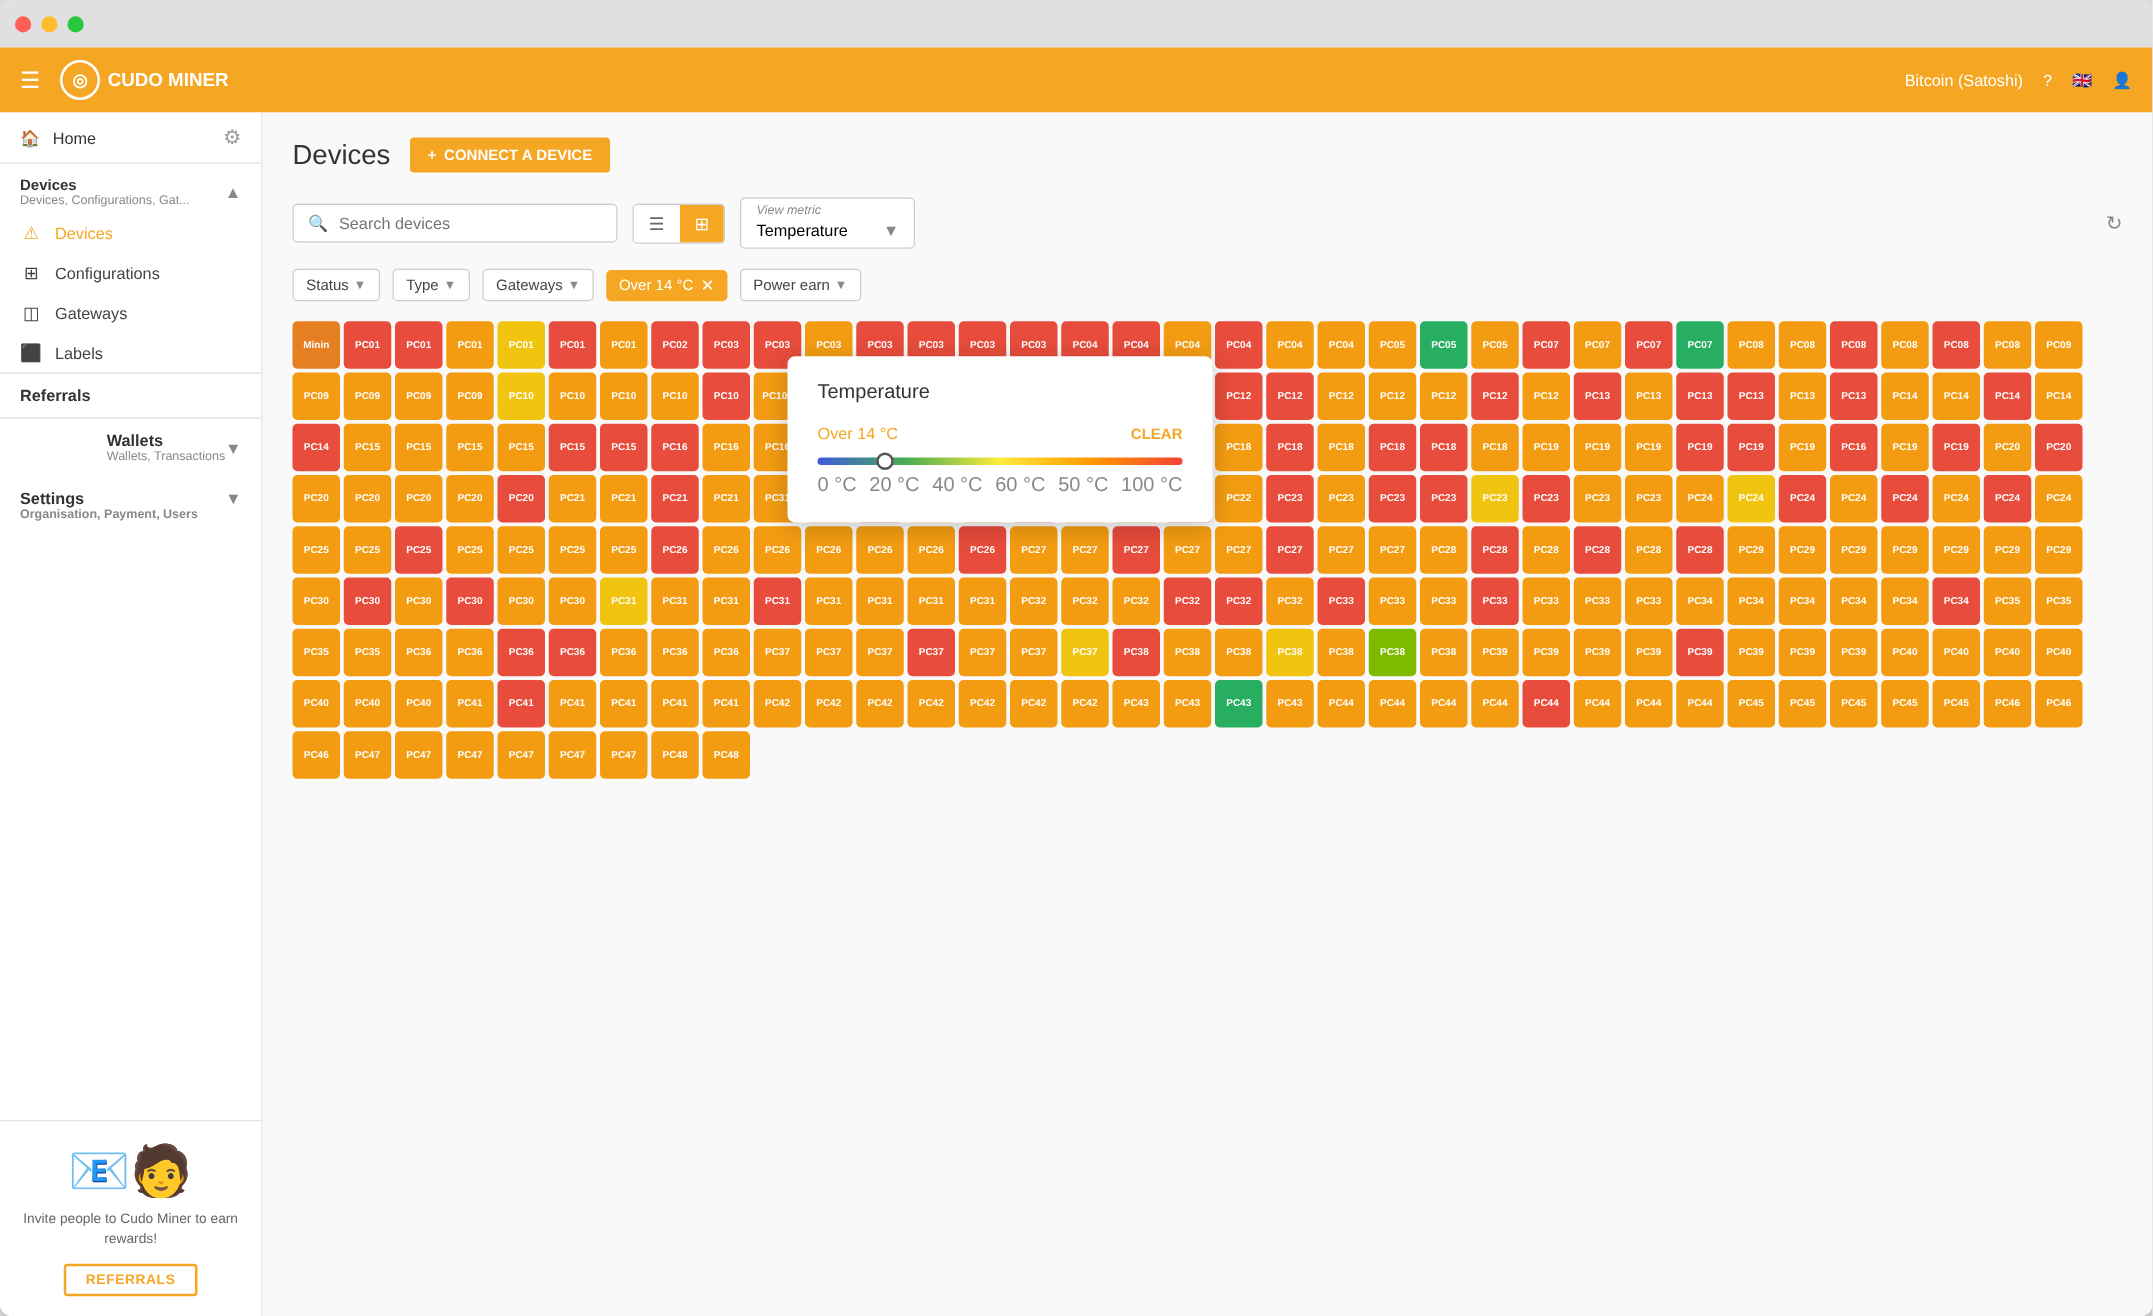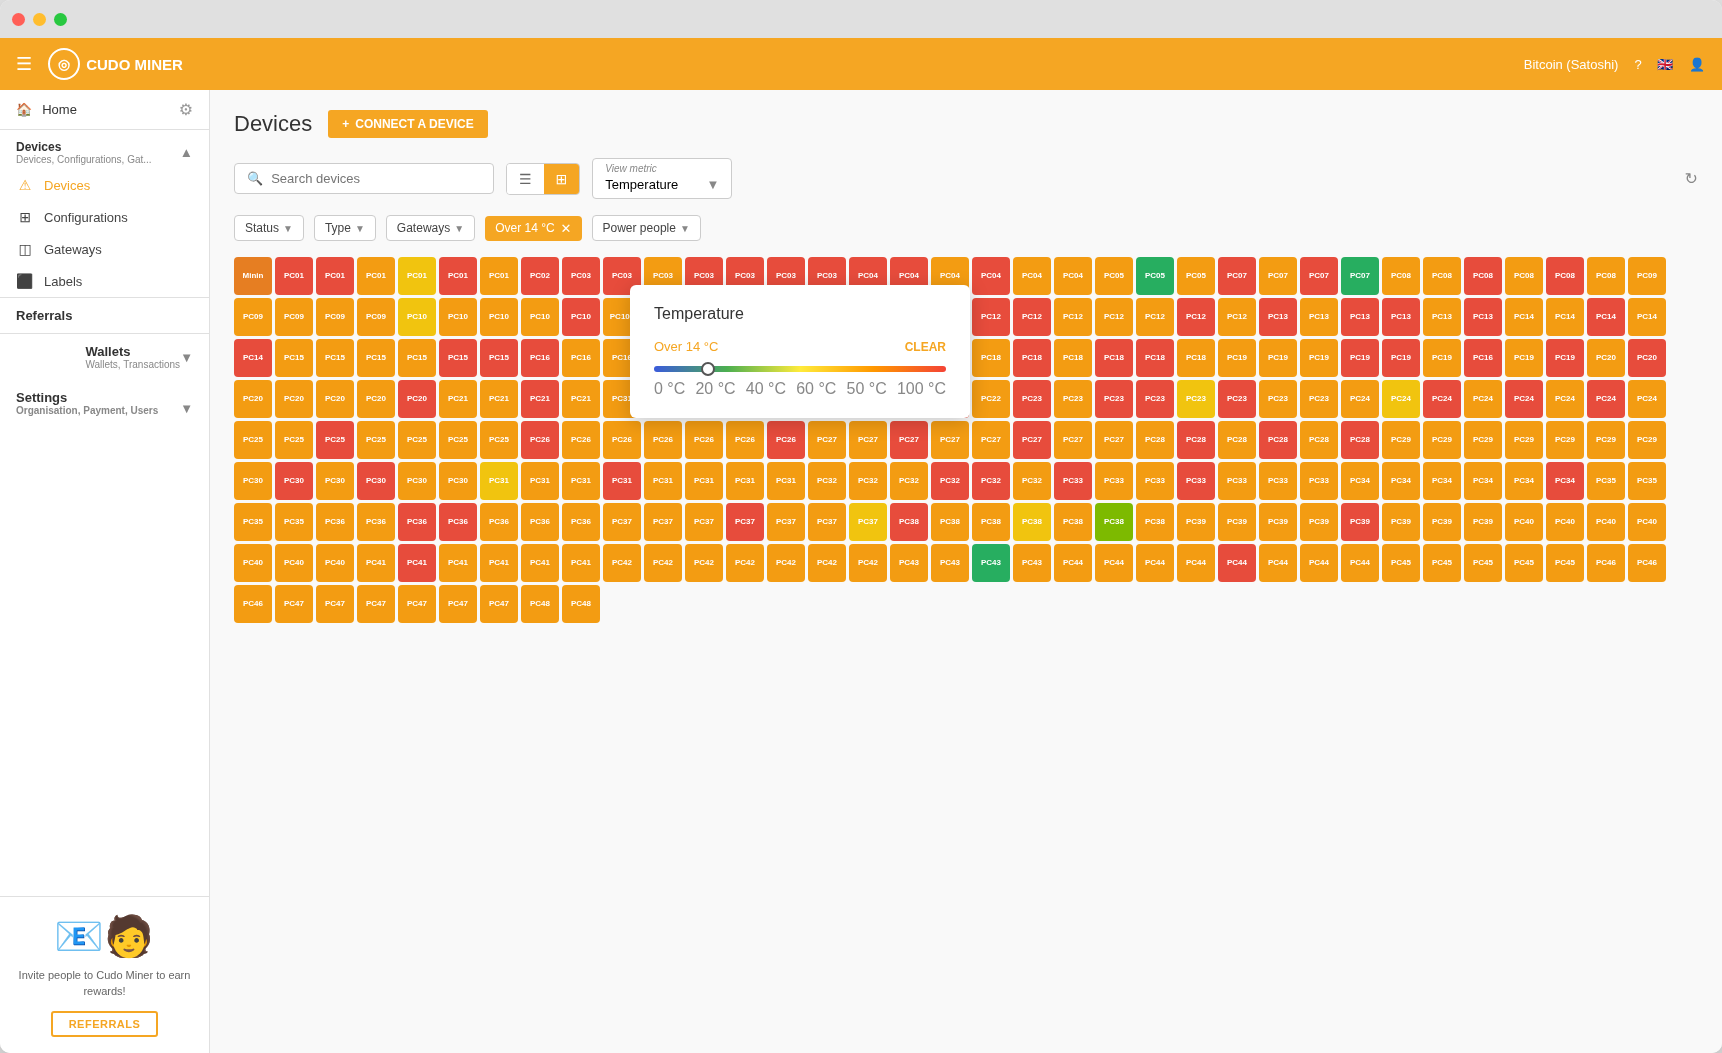--- a/index.html
+++ b/index.html
@@ -149,21 +149,21 @@
       </div>
 
       <div style="padding:10px 16px; display:flex; align-items:center; justify-content:flex-end; cursor:pointer;">
         <div>
           <div style="font-size:13px;font-weight:700;color:#333;">Wallets</div>
           <div style="font-size:10px;color:#888;">Wallets, Transactions</div>
         </div>
         <span style="color:#888;">▼</span>
       </div>
 
-      <div style="padding:10px 16px; display:flex; align-items:flex-end; justify-content:space-between; cursor:pointer;">
+      <div style="padding:10px 16px; display:flex; align-items:flex-start; justify-content:space-between; cursor:pointer;">
         <div>
           <div style="font-size:13px;font-weight:700;color:#333;">Settings</div>
           <div style="font-size:10px;color:#888;font-weight:bold;">Organisation, Payment, Users</div>
         </div>
         <span style="color:#888;">▼</span>
       </div>
 
       <div class="sidebar-bottom">
         <div class="referral-img">📧🧑</div>
         <div class="referral-text">Invite people to Cudo Miner to earn rewards!</div>
@@ -214,21 +214,21 @@
         </button>
         <button class="filter-btn">
           <span>Gateways</span>
           <span class="arrow">▼</span>
         </button>
         <div class="filter-active">
           <span>Over 14 °C</span>
           <span class="close">✕</span>
         </div>
         <button class="filter-btn">
-          <span>Power people</span>
+          <span>Power earn</span>
           <span class="arrow">▼</span>
         </button>
       </div>
 
 
       <div class="device-grid" id="device-grid">
       <div class="device-tile c-orange-dark">Minin</div>
           <div class="device-tile c-red">PC01</div>
           <div class="device-tile c-red">PC01</div>
           <div class="device-tile c-orange">PC01</div>

